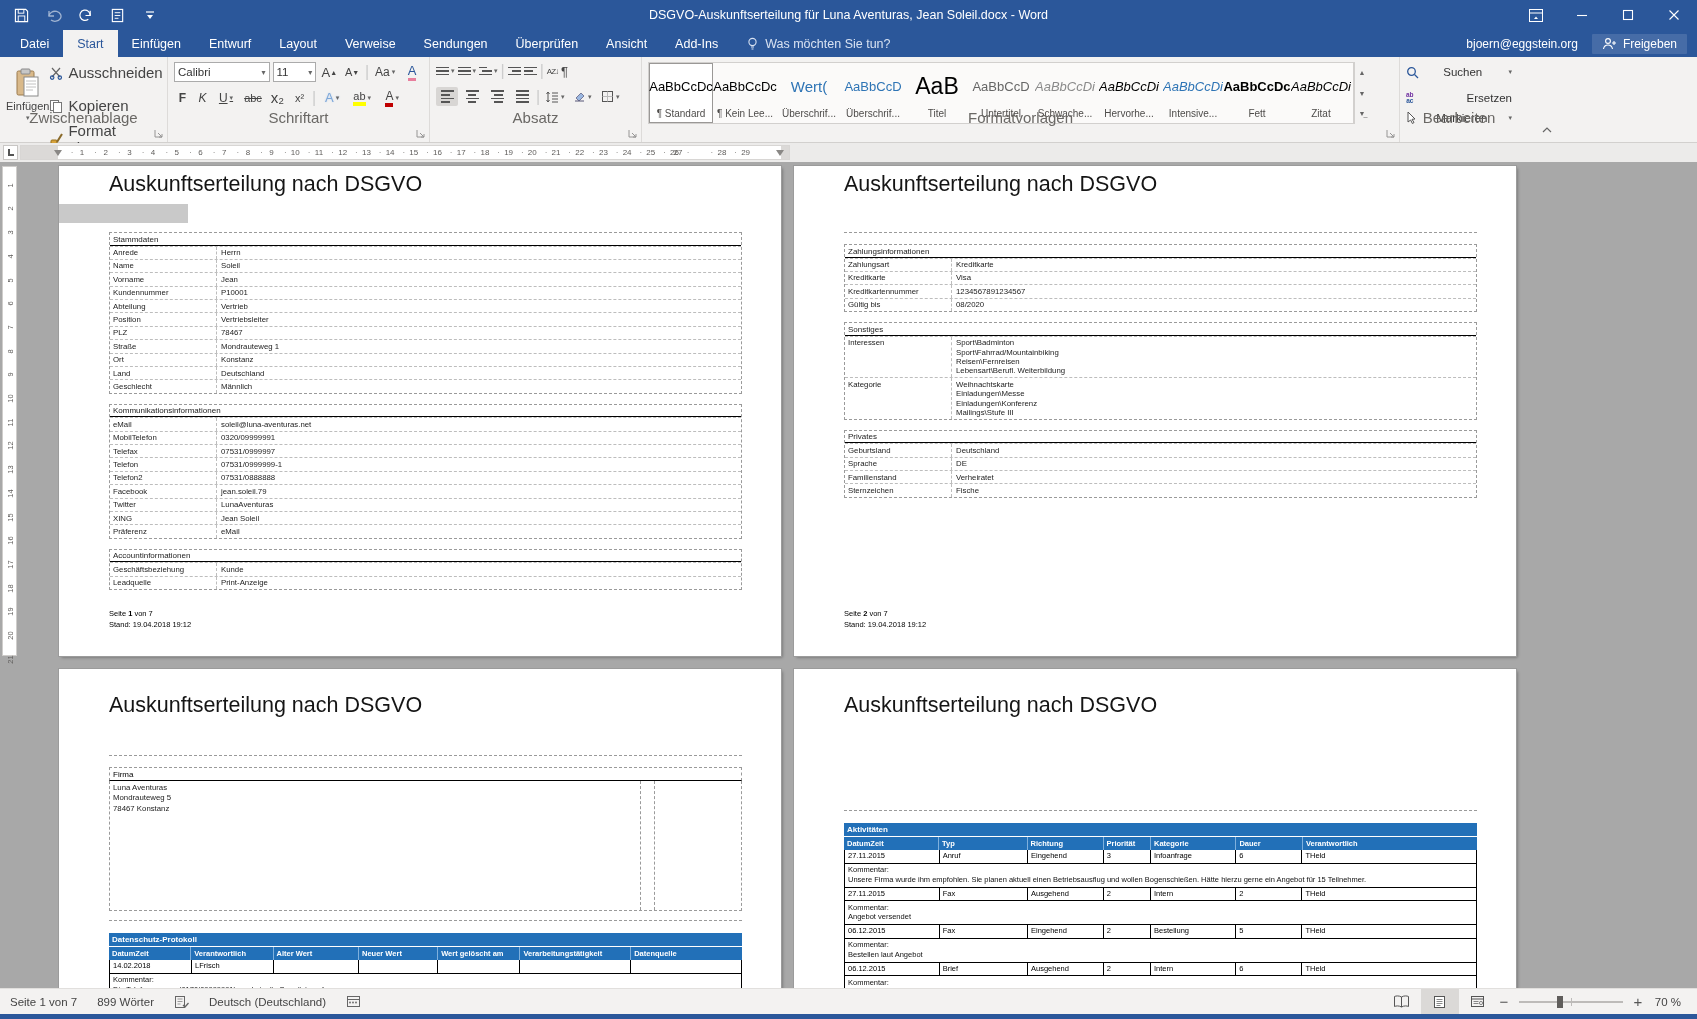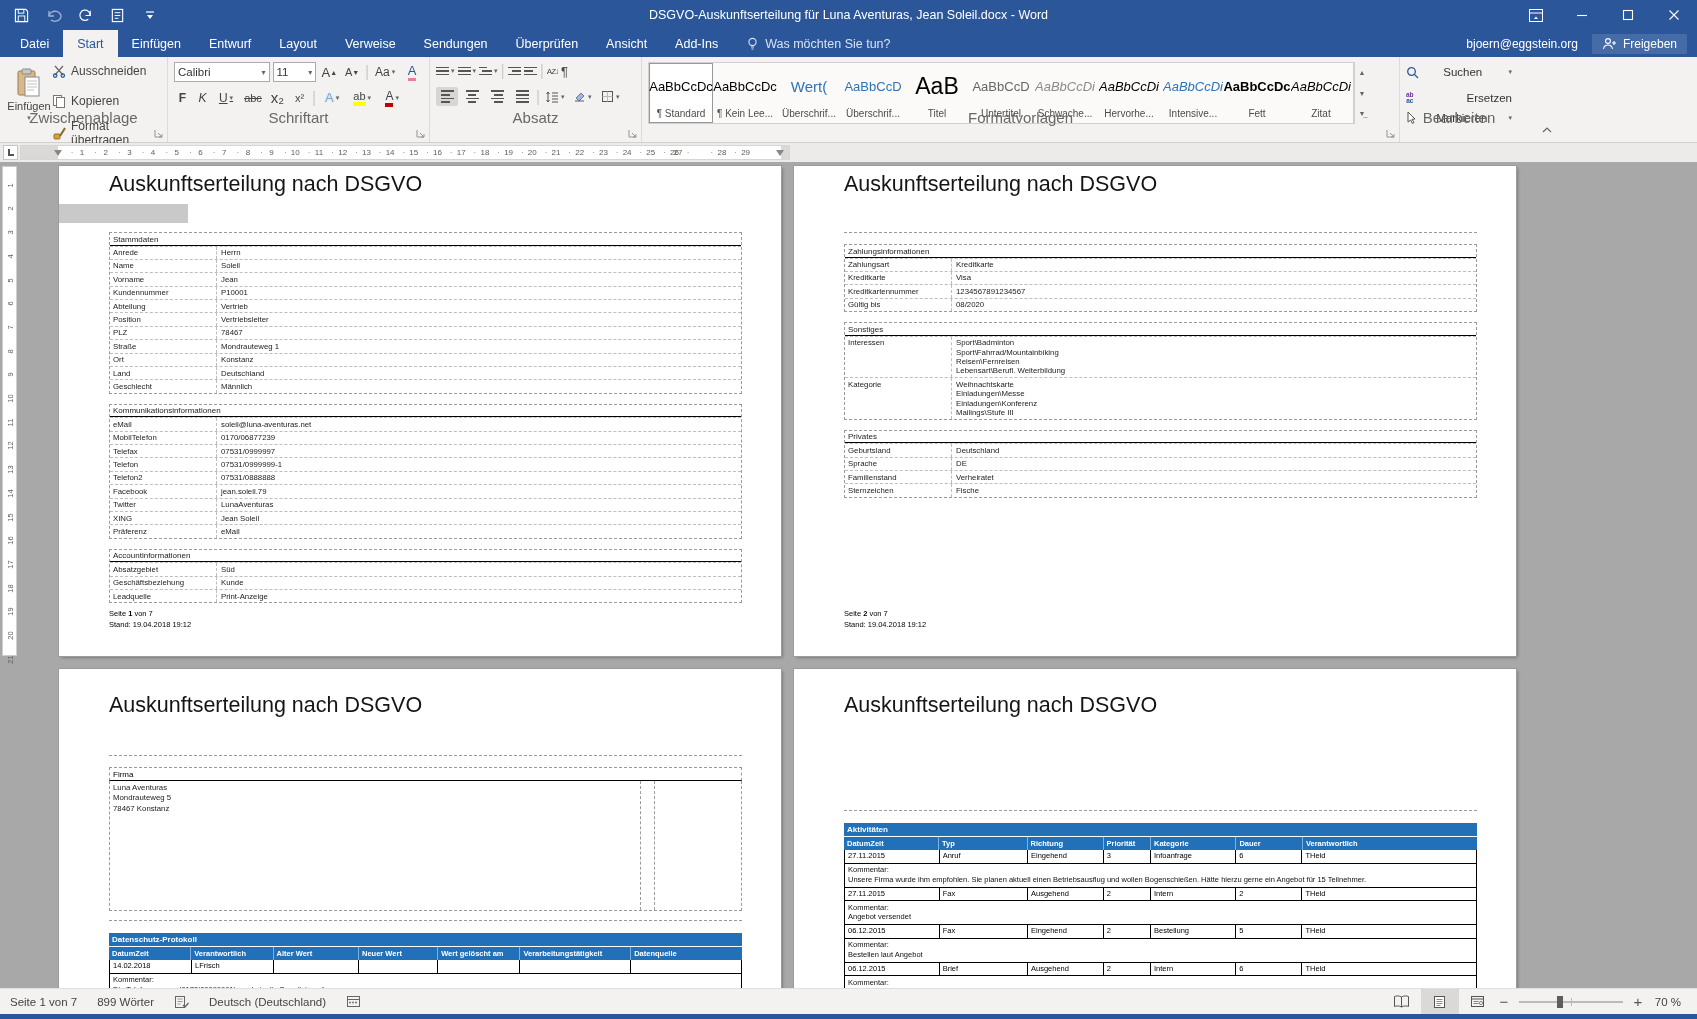--- a/index.html
+++ b/index.html
@@ -33,21 +33,21 @@
 .rbtn{display:inline-flex;align-items:center;justify-content:center;border-radius:2px;color:#444;cursor:default}
 .rbtn.pressed{background:#d8d6d4}
 .drop:after{content:"▾";font-size:7px;color:#666;margin-left:2px}
 .combo{display:flex;align-items:center;background:#fff;border:1px solid #ababab;height:20px;font-size:11.5px;color:#333;padding:0 3px}
 .combo:after{content:"▾";font-size:8px;color:#666;margin-left:auto;padding-left:4px}
 .row{display:flex;align-items:center;gap:3px}
 .vbar3{display:flex;flex-direction:column;gap:2px;width:13px}
 .vbar3 i{display:block;height:1.6px;background:#555}
 .clip-group{width:168px;display:flex}
 .paste-btn{width:50px;display:flex;flex-direction:column;align-items:center;gap:2px;font-size:11px;color:#444;padding-top:3px}
-.clip-small{display:flex;flex-direction:column;gap:16px;font-size:12px;color:#444;padding-top:2px}
+.clip-small{display:flex;flex-direction:column;gap:16px;font-size:15px;color:#444;padding-top:2px}
 .clip-small .rbtn{justify-content:flex-start;gap:5px;height:18px}
 .font-group{width:262px}
 .para-group{width:212px}
 .styles-group{width:758px}
 .edit-group{width:118px}
 .stylegal{display:flex;border:1px solid #d2d0ce;background:#fbfaf9;height:62px}
 .styleitem{width:64px;display:flex;flex-direction:column;align-items:center;justify-content:flex-end;padding-bottom:3px;border:1px solid transparent}
 .styleitem.sel{border-color:#9a9896;background:#fff}
 .sprev{flex:1;display:flex;align-items:center;font-size:13px;color:#000;white-space:nowrap;overflow:hidden}
 .slabel{font-size:10px;color:#4e4c4a;white-space:nowrap;overflow:hidden;max-width:60px}
@@ -673,21 +673,21 @@
           </div>
         </div>
         <div class="kv-section">
           <div class="kv-header">Kommunikationsinformationen</div>
           <div class="kv-row">
             <div class="kv-label">eMail</div>
             <div class="kv-value">soleil@luna-aventuras.net</div>
           </div>
           <div class="kv-row">
             <div class="kv-label">MobilTelefon</div>
-            <div class="kv-value">0170/06877239</div>
+            <div class="kv-value">0320/09999991</div>
           </div>
           <div class="kv-row">
             <div class="kv-label">Telefax</div>
             <div class="kv-value">07531/0999997</div>
           </div>
           <div class="kv-row">
             <div class="kv-label">Telefon</div>
             <div class="kv-value">07531/0999999-1</div>
           </div>
           <div class="kv-row">
@@ -706,24 +706,20 @@
             <div class="kv-label">XING</div>
             <div class="kv-value">Jean  Soleil</div>
           </div>
           <div class="kv-row">
             <div class="kv-label">Präferenz</div>
             <div class="kv-value">eMail</div>
           </div>
         </div>
         <div class="kv-section">
           <div class="kv-header">Accountinformationen</div>
-          <div class="kv-row">
-            <div class="kv-label">Absatzgebiet</div>
-            <div class="kv-value">Süd</div>
-          </div>
           <div class="kv-row">
             <div class="kv-label">Geschäftsbeziehung</div>
             <div class="kv-value">Kunde</div>
           </div>
           <div class="kv-row">
             <div class="kv-label">Leadquelle</div>
             <div class="kv-value">Print-Anzeige</div>
           </div>
         </div>
       </div>

